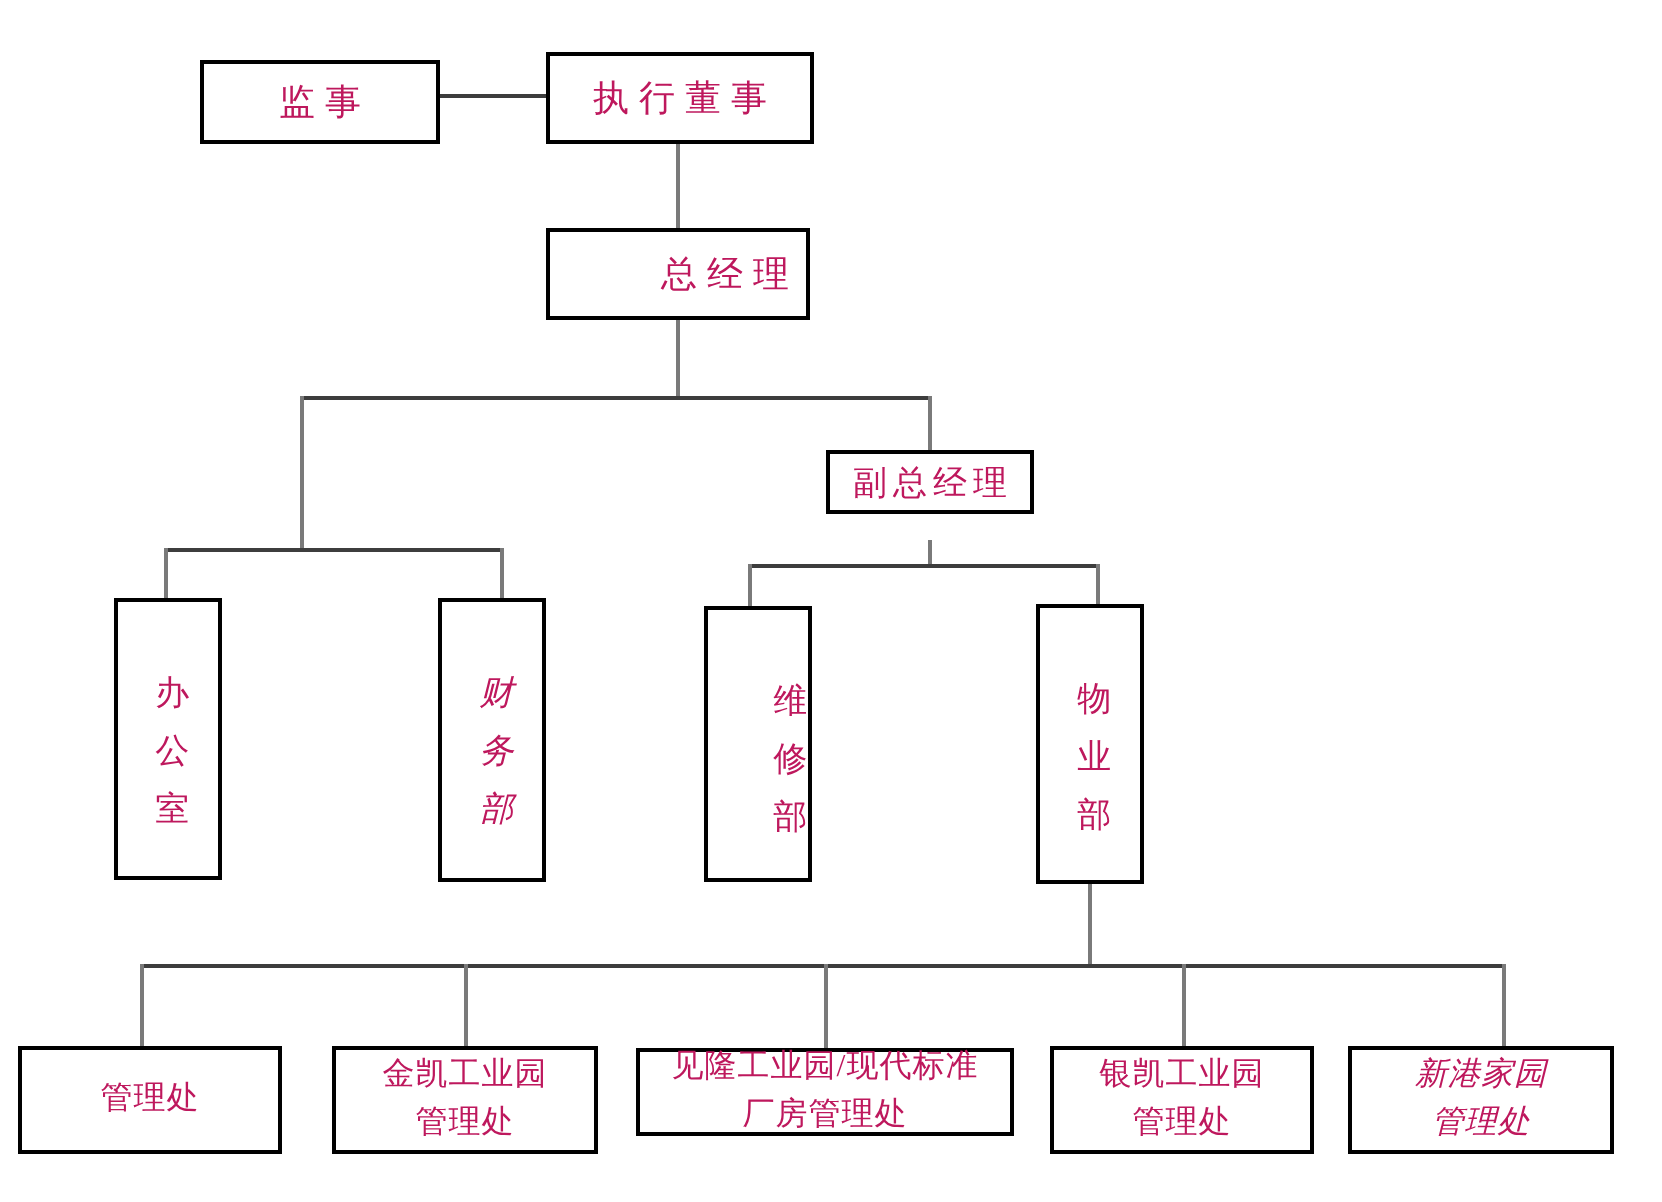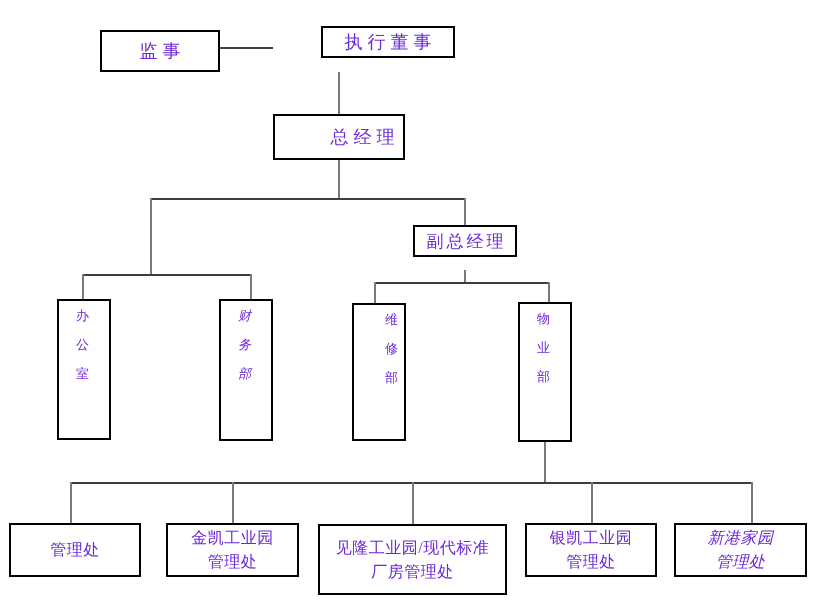--- a/index.html
+++ b/index.html
@@ -1,31 +1,31 @@
 <!DOCTYPE html>
 <html><head>
 <meta charset="utf-8">
 <style>
   html,body { margin:0; padding:0; background:#ffffff; }
   .canvas {
     position:relative; width:831px; height:601px; background:#ffffff;
-    font-family:"Liberation Serif","DejaVu Serif",serif; color:#6d28d9;
+    font-family:"Liberation Serif","DejaVu Serif",serif; color:#be185d;
     overflow:hidden;
   }
   .node {
     position:absolute; box-sizing:border-box;
     border:2px solid #000; background:#fff;
     display:flex; align-items:center; justify-content:center;
     text-align:center;
   }
   .node.lvl1 { font-size:18px; letter-spacing:5px; text-indent:5px; }
   .node.vert { align-items:flex-start; }
   .node.vert .vtxt {
-    display:block; width:1.25em; margin-top:0;
-    font-size:13px; line-height:29px; word-break:break-all; text-align:left;
+    display:block; width:1.25em; margin-top:31px;
+    font-size:17px; line-height:29px; word-break:break-all; text-align:right;
   }
   .node.twoline { flex-direction:column; font-size:16px; line-height:24px; letter-spacing:0.5px; }
   .node.twoline span { display:block; }
   .line { position:absolute; background:#666666; }
   .line.h { height:2px; background:#3d3d3d; }
   .line.v { width:2px; background:#7a7a7a; }
 </style>
 </head>
 <body>
 
@@ -48,21 +48,21 @@
   <div class="line h" style="left:70px; top:482px; width:683px;"></div>
   <div class="line v" style="left:70px; top:482px; height:42px;"></div>
   <div class="line v" style="left:232px; top:482px; height:42px;"></div>
   <div class="line v" style="left:412px; top:482px; height:43px;"></div>
   <div class="line v" style="left:591px; top:482px; height:42px;"></div>
   <div class="line v" style="left:751px; top:482px; height:42px;"></div>
 
   <div class="node lvl1" style="left:100px; top:30px; width:120px; height:42px;">
     <span>监事</span>
   </div>
-  <div class="node lvl1" style="left:273px; top:26px; width:134px; height:32px;margin-left:48px;">
+  <div class="node lvl1" style="left:273px; top:26px; width:134px; height:46px;">
     <span>执行董事</span>
   </div>
 
   <div class="node lvl1" style="left:273px; top:114px; width:132px; height:46px;padding-left:47px;">
     <span>总经理</span>
   </div>
 
   <div class="node lvl1" style="left:413px; top:225px; width:104px; height:32px; font-size:17px; letter-spacing:3px; text-indent:3px;">
     <span>副总经理</span>
   </div>
@@ -80,21 +80,21 @@
     <span class="vtxt">物业部</span>
   </div>
 
   <div class="node twoline" style="left:9px; top:523px; width:132px; height:54px;">
     <span>管理处</span>
   </div>
   <div class="node twoline" style="left:166px; top:523px; width:133px; height:54px;">
     <span>金凯工业园</span>
     <span>管理处</span>
   </div>
-  <div class="node twoline" style="left:318px; top:524px; width:189px; height:71px;">
+  <div class="node twoline" style="left:318px; top:524px; width:189px; height:44px;">
     <span>见隆工业园/现代标准</span>
     <span>厂房管理处</span>
   </div>
   <div class="node twoline" style="left:525px; top:523px; width:132px; height:54px;">
     <span>银凯工业园</span>
     <span>管理处</span>
   </div>
   <div class="node twoline" style="left:674px; top:523px; width:133px; height:54px;font-style:italic;">
     <span>新港家园</span>
     <span>管理处</span>

